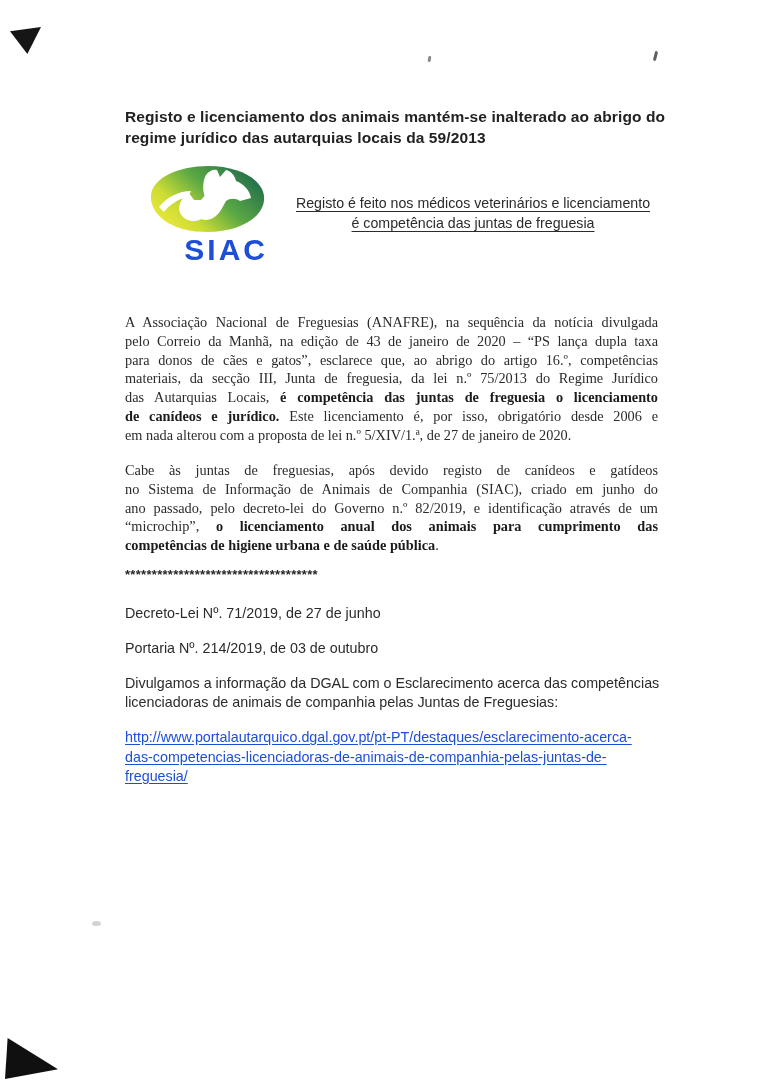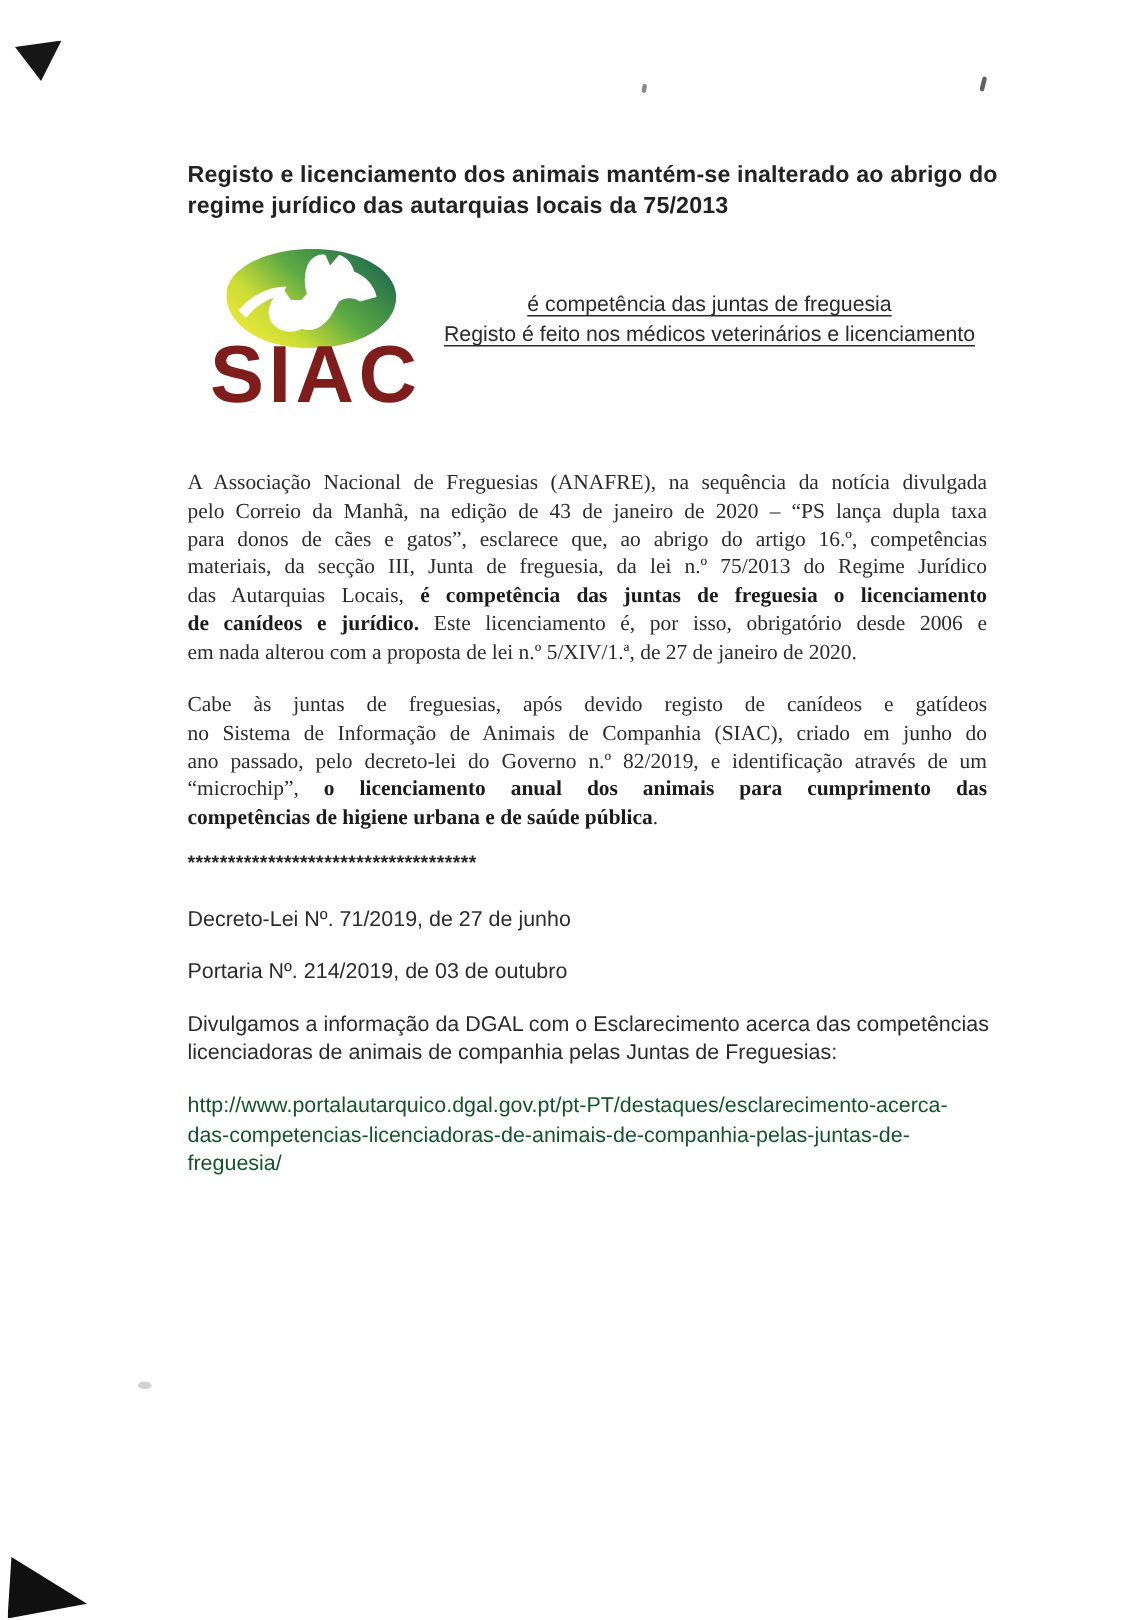--- a/index.html
+++ b/index.html
@@ -11,32 +11,32 @@
     -webkit-font-smoothing:antialiased;
   }
   .abs{position:absolute;}
   
   .h1{font-size:15.5px;font-weight:bold;color:#222;line-height:21px;letter-spacing:.1px;}
   .h1 .ln{white-space:nowrap;}
   
   .sub{font-size:14.2px;line-height:19.5px;text-align:center;color:#2b2b2b;
        text-decoration:underline;text-underline-offset:2.5px;}
   
-  .wordmark{font-size:54px;line-height:44px;font-weight:bold;letter-spacing:3px;
-            color:#7f1d1d;text-align:right;}
+  .wordmark{font-size:30px;line-height:44px;font-weight:bold;letter-spacing:3px;
+            color:#1d4ed8;text-align:right;}
   
   .para{font-size:14.3px;color:#2b2b2b;}
   .jline{text-align:justify;text-align-last:justify;line-height:18.8px;white-space:normal;font-family:Liberation Serif, serif;}
   .jline.last{text-align-last:left;}
   .para strong{color:#1b1b1b;}
   .plain{font-size:14.3px;line-height:19px;}
   .ast{font-size:13px;font-weight:bold;letter-spacing:.3px;color:#262626;}
   .legal{font-size:14.3px;color:#2b2b2b;white-space:nowrap;}
-  .link{font-size:14.3px;line-height:19.5px;color:#14532d;
-        text-underline-offset:2px;cursor:pointer;}
+  .link{font-size:14.3px;line-height:19.5px;color:#1d4ed8;
+        text-decoration:underline;text-underline-offset:2px;cursor:pointer;}
   
   .mark-tl{left:10px;top:27px;width:31px;height:27px;background:#161616;
            clip-path:polygon(0 16%,100% 0,56% 100%);}
   .mark-bl{left:5px;top:1038px;width:53px;height:41px;background:#101010;
            clip-path:polygon(5% 0,100% 76%,0 100%);}
   .speck-a{left:428px;top:56px;width:3px;height:6px;background:#8a8a8a;border-radius:2px;transform:rotate(10deg);}
   .speck-b{left:654px;top:51px;width:3px;height:10px;background:#5f5f5f;border-radius:2px;transform:rotate(14deg);}
   .speck-c{left:92px;top:921px;width:9px;height:5px;background:#d2d2d2;border-radius:50%;}
 </style>
 </head>
@@ -45,43 +45,43 @@
 <div class="page">
 
   <div class="abs mark-tl"></div>
   <div class="abs mark-bl"></div>
   <div class="abs speck-a"></div>
   <div class="abs speck-b"></div>
   <div class="abs speck-c"></div>
 
   <div class="abs h1" style="left:125px;top:106px;width:560px;">
       <div class="ln">Registo e licenciamento dos animais mantém-se inalterado ao abrigo do</div>
-      <div class="ln">regime jurídico das autarquias locais da 75/2013</div>
+      <div class="ln">regime jurídico das autarquias locais da 59/2013</div>
     </div>
 
   <svg class="abs" style="left:151px;top:166px;" width="114" height="66" viewBox="0 0 114 66" aria-hidden="true">
     <defs>
       <linearGradient id="lg" x1="0%" y1="85%" x2="100%" y2="22%">
         <stop offset="0%" stop-color="#f4ea3c"></stop>
         <stop offset="28%" stop-color="#cbdc35"></stop>
         <stop offset="58%" stop-color="#5ca944"></stop>
         <stop offset="100%" stop-color="#1d6a4d"></stop>
       </linearGradient>
     </defs>
     <path fill="url(#lg)" d="M57,0 C88,0 111,13 113,30 C115,50 90,66 56,66 C25,66 3,53 0,34 C-3,14 25,0 57,0 Z"></path>
     <path fill="#ffffff" d="M55,9 C58,5 62,3 66,4 L69,11 L75,4 C80,5 84,10 85,15 C93,18 99,25 100,32 L89,35 C85,32 79,32 75,35 L70,44 C65,52 57,56 50,53 C45,50 44,44 48,39 L54,31 C51,23 52,14 55,9 Z"></path>
     <path fill="#ffffff" d="M38,27 L43,34 L50,34 L55,28 C59,34 60,43 55,49 C49,57 37,57 31,50 C26,44 28,35 34,30 Z"></path>
     <path fill="#ffffff" d="M8,41 C16,31 28,25 40,25 L37,31 C27,33 18,39 13,46 Z"></path>
   </svg>
 
   <div class="abs wordmark" style="left:140px;top:228px;width:128px;">SIAC</div>
 
   <div class="abs sub" style="left:282px;top:194px;width:382px;">
+      <div class="ln">Registo é feito nos médicos veterinários e licenciamento</div>
       <div class="ln">é competência das juntas de freguesia</div>
-      <div class="ln">Registo é feito nos médicos veterinários e licenciamento</div>
     </div>
 
   <div class="abs para" style="left:125px;top:313px;width:533px;">
       <div class="jline"><span>A Associação Nacional de Freguesias (ANAFRE), na sequência da notícia divulgada</span></div>
       <div class="jline"><span>pelo Correio da Manhã, na edição de 43 de janeiro de 2020 – “PS lança dupla taxa</span></div>
       <div class="jline"><span>para donos de cães e gatos”, esclarece que, ao abrigo do artigo 16.º, competências</span></div>
       <div class="jline"><span>materiais, da secção III, Junta de freguesia, da lei n.º 75/2013 do Regime Jurídico</span></div>
       <div class="jline"><span>das Autarquias Locais, </span><strong>é competência das juntas de freguesia o licenciamento</strong></div>
       <div class="jline"><strong>de canídeos e jurídico.</strong><span> Este licenciamento é, por isso, obrigatório desde 2006 e</span></div>
       <div class="jline last"><span>em nada alterou com a proposta de lei n.º 5/XIV/1.ª, de 27 de janeiro de 2020.</span></div>

